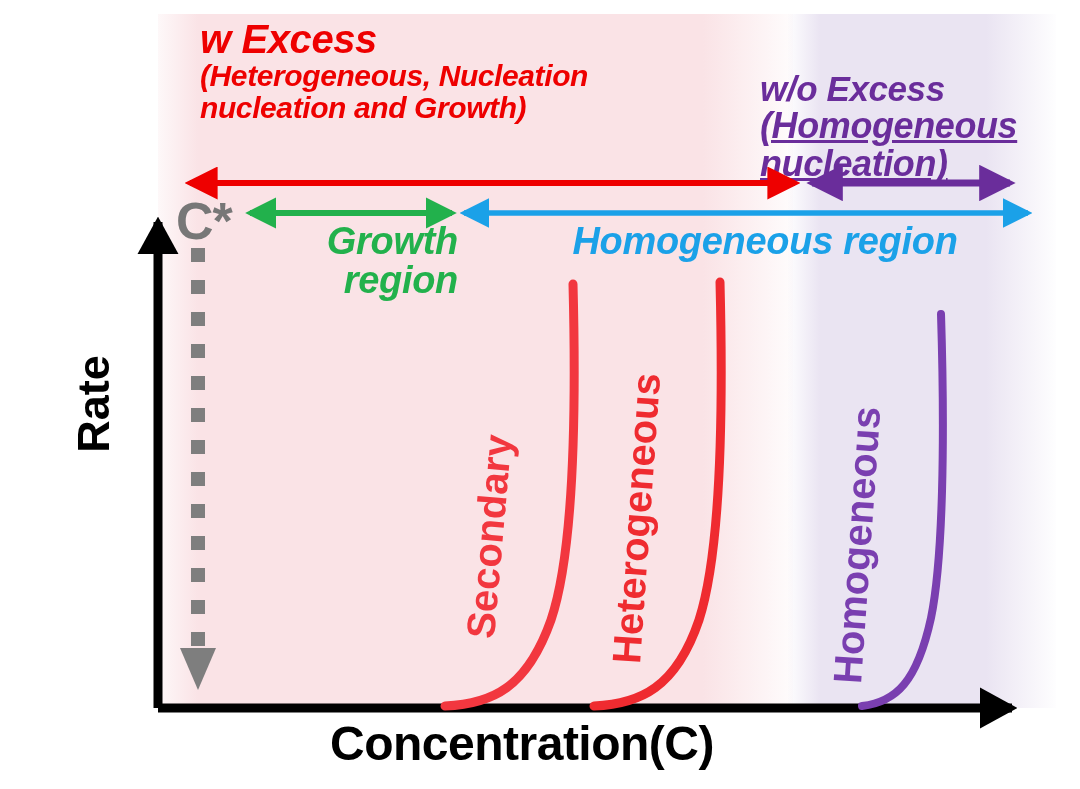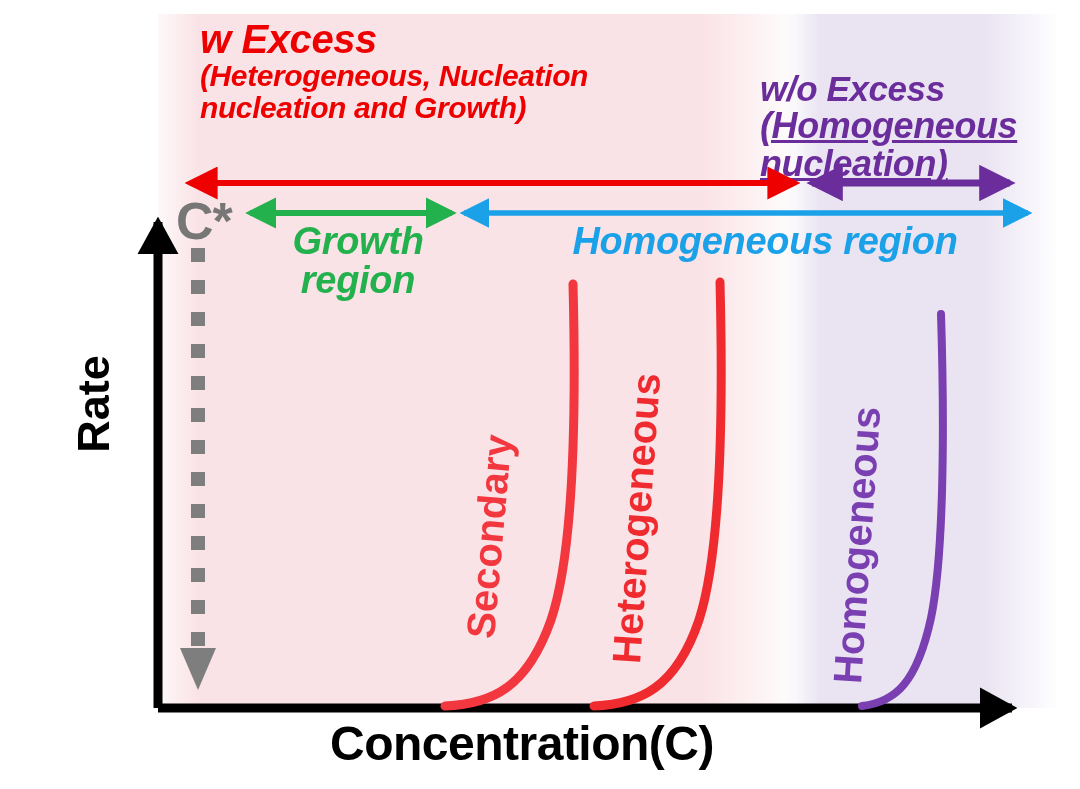--- a/index.html
+++ b/index.html
@@ -87,21 +87,21 @@
     position: absolute;
     font-style: italic;
     font-weight: bold;
     line-height: 1.02;
     letter-spacing: -0.3px;
   }
   #label-growth {
     left: 258px;
     top: 222px;
     width: 200px;
-    text-align: center;
+    text-align: right;
     font-size: 38px;
     color: #22B14C;
   }
   #label-nucleation {
     left: 565px;
     top: 222px;
     width: 400px;
     text-align: center;
     font-size: 38px;
     color: #1BA1E8;

